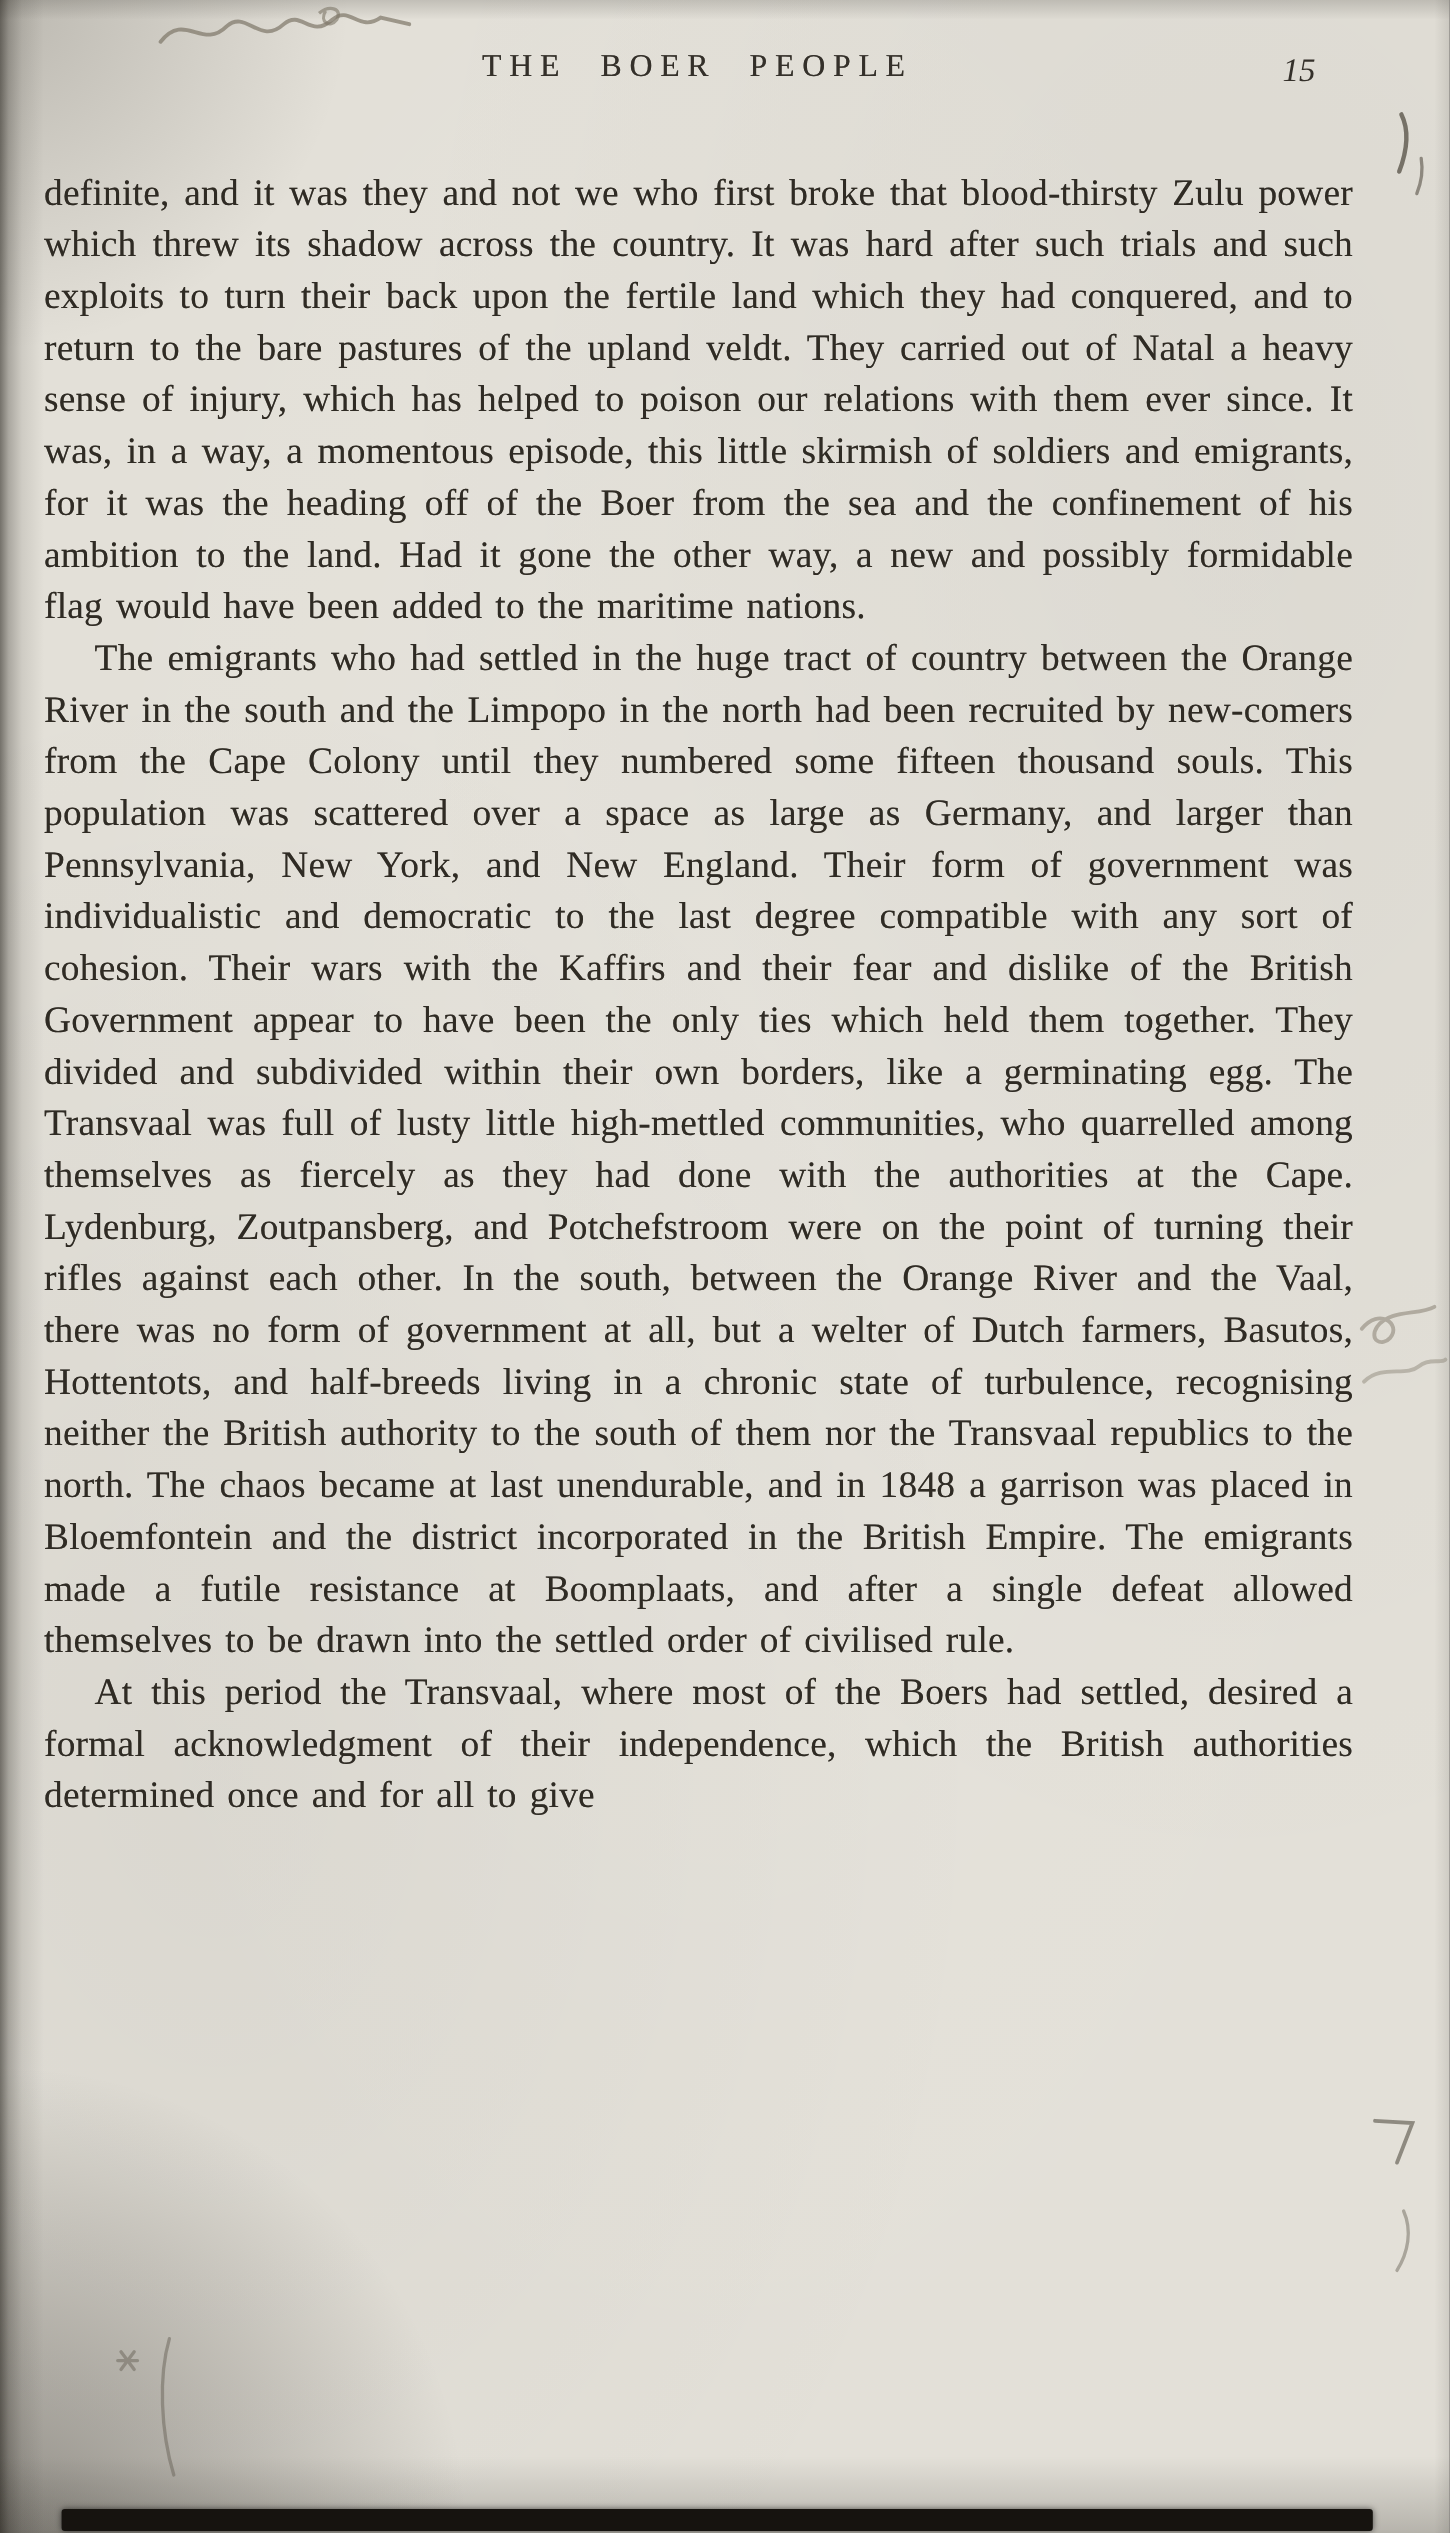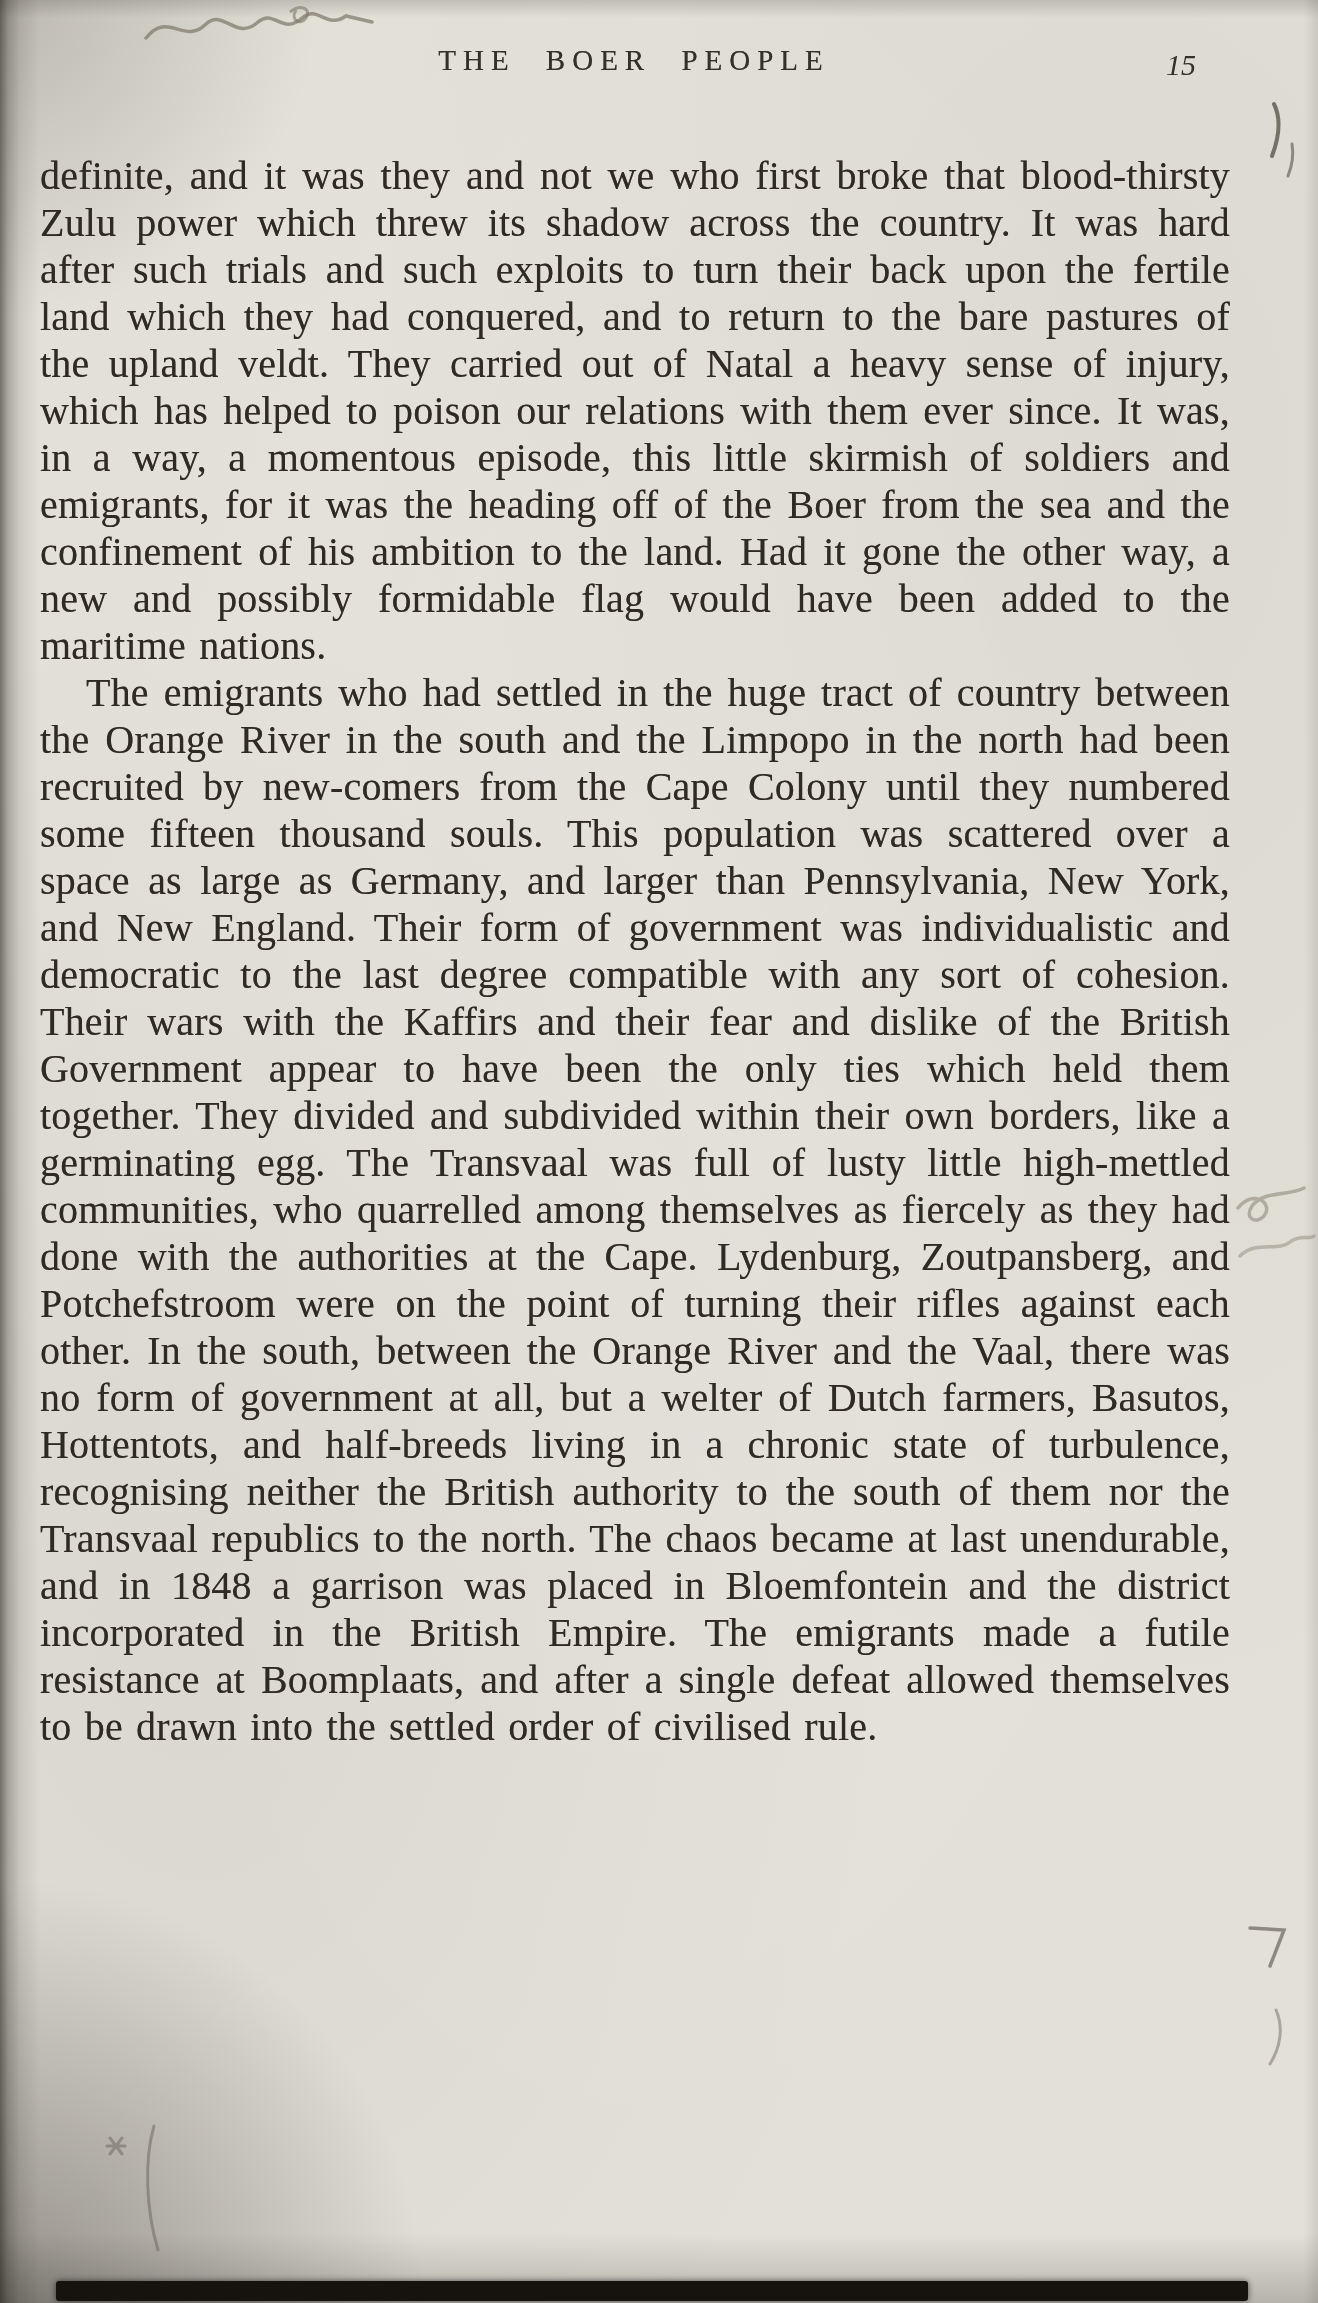--- a/index.html
+++ b/index.html
@@ -72,21 +72,21 @@
     position: absolute;
     right: 32px;
     top: 4px;
     font-size: 30px;
     color: #34302a;
     font-style: italic;
   }
 
   .text-block {
     margin: 56px 88px 0 40px;
-    font-size: 40px;
+    font-size: 34px;
     line-height: 47px;
     text-align: justify;
     word-spacing: 3px;
     letter-spacing: 0.2px;
     text-shadow: 0 0 0.5px rgba(45,40,32,0.55);
   }
   .text-block p { margin: 0; }
   .text-block p.indent { text-indent: 46px; }
 
   .artifact { position: absolute; pointer-events: none; }
@@ -127,17 +127,18 @@
   </svg>
 
   <div class="page-header">
     <div class="header-title">THE BOER PEOPLE</div>
     <div class="page-number">15</div>
   </div>
 
   <div class="text-block">
     <p>definite, and it was they and not we who first broke that blood-thirsty Zulu power which threw its shadow across the country. It was hard after such trials and such exploits to turn their back upon the fertile land which they had conquered, and to return to the bare pastures of the upland veldt. They carried out of Natal a heavy sense of injury, which has helped to poison our relations with them ever since. It was, in a way, a momentous episode, this little skirmish of soldiers and emigrants, for it was the heading off of the Boer from the sea and the confinement of his ambition to the land. Had it gone the other way, a new and possibly formidable flag would have been added to the maritime nations.</p>
     <p class="indent">The emigrants who had settled in the huge tract of country between the Orange River in the south and the Limpopo in the north had been recruited by new-comers from the Cape Colony until they numbered some fifteen thousand souls. This population was scattered over a space as large as Germany, and larger than Pennsylvania, New York, and New England. Their form of government was individualistic and democratic to the last degree compatible with any sort of cohesion. Their wars with the Kaffirs and their fear and dislike of the British Government appear to have been the only ties which held them together. They divided and subdivided within their own borders, like a germinating egg. The Transvaal was full of lusty little high-mettled communities, who quarrelled among themselves as fiercely as they had done with the authorities at the Cape. Lydenburg, Zoutpansberg, and Potchefstroom were on the point of turning their rifles against each other. In the south, between the Orange River and the Vaal, there was no form of government at all, but a welter of Dutch farmers, Basutos, Hottentots, and half-breeds living in a chronic state of turbulence, recognising neither the British authority to the south of them nor the Transvaal republics to the north. The chaos became at last unendurable, and in 1848 a garrison was placed in Bloemfontein and the district incorporated in the British Empire. The emigrants made a futile resistance at Boomplaats, and after a single defeat allowed themselves to be drawn into the settled order of civilised rule.</p>
+    <p class="indent">At this period the Transvaal, where most of the Boers had settled, desired a formal acknowledgment of their independence, which the British authorities determined once and for all to give</p>
   </div>
 
   <div class="bottom-strip"></div>
 
 </div>
 
 </body></html>

